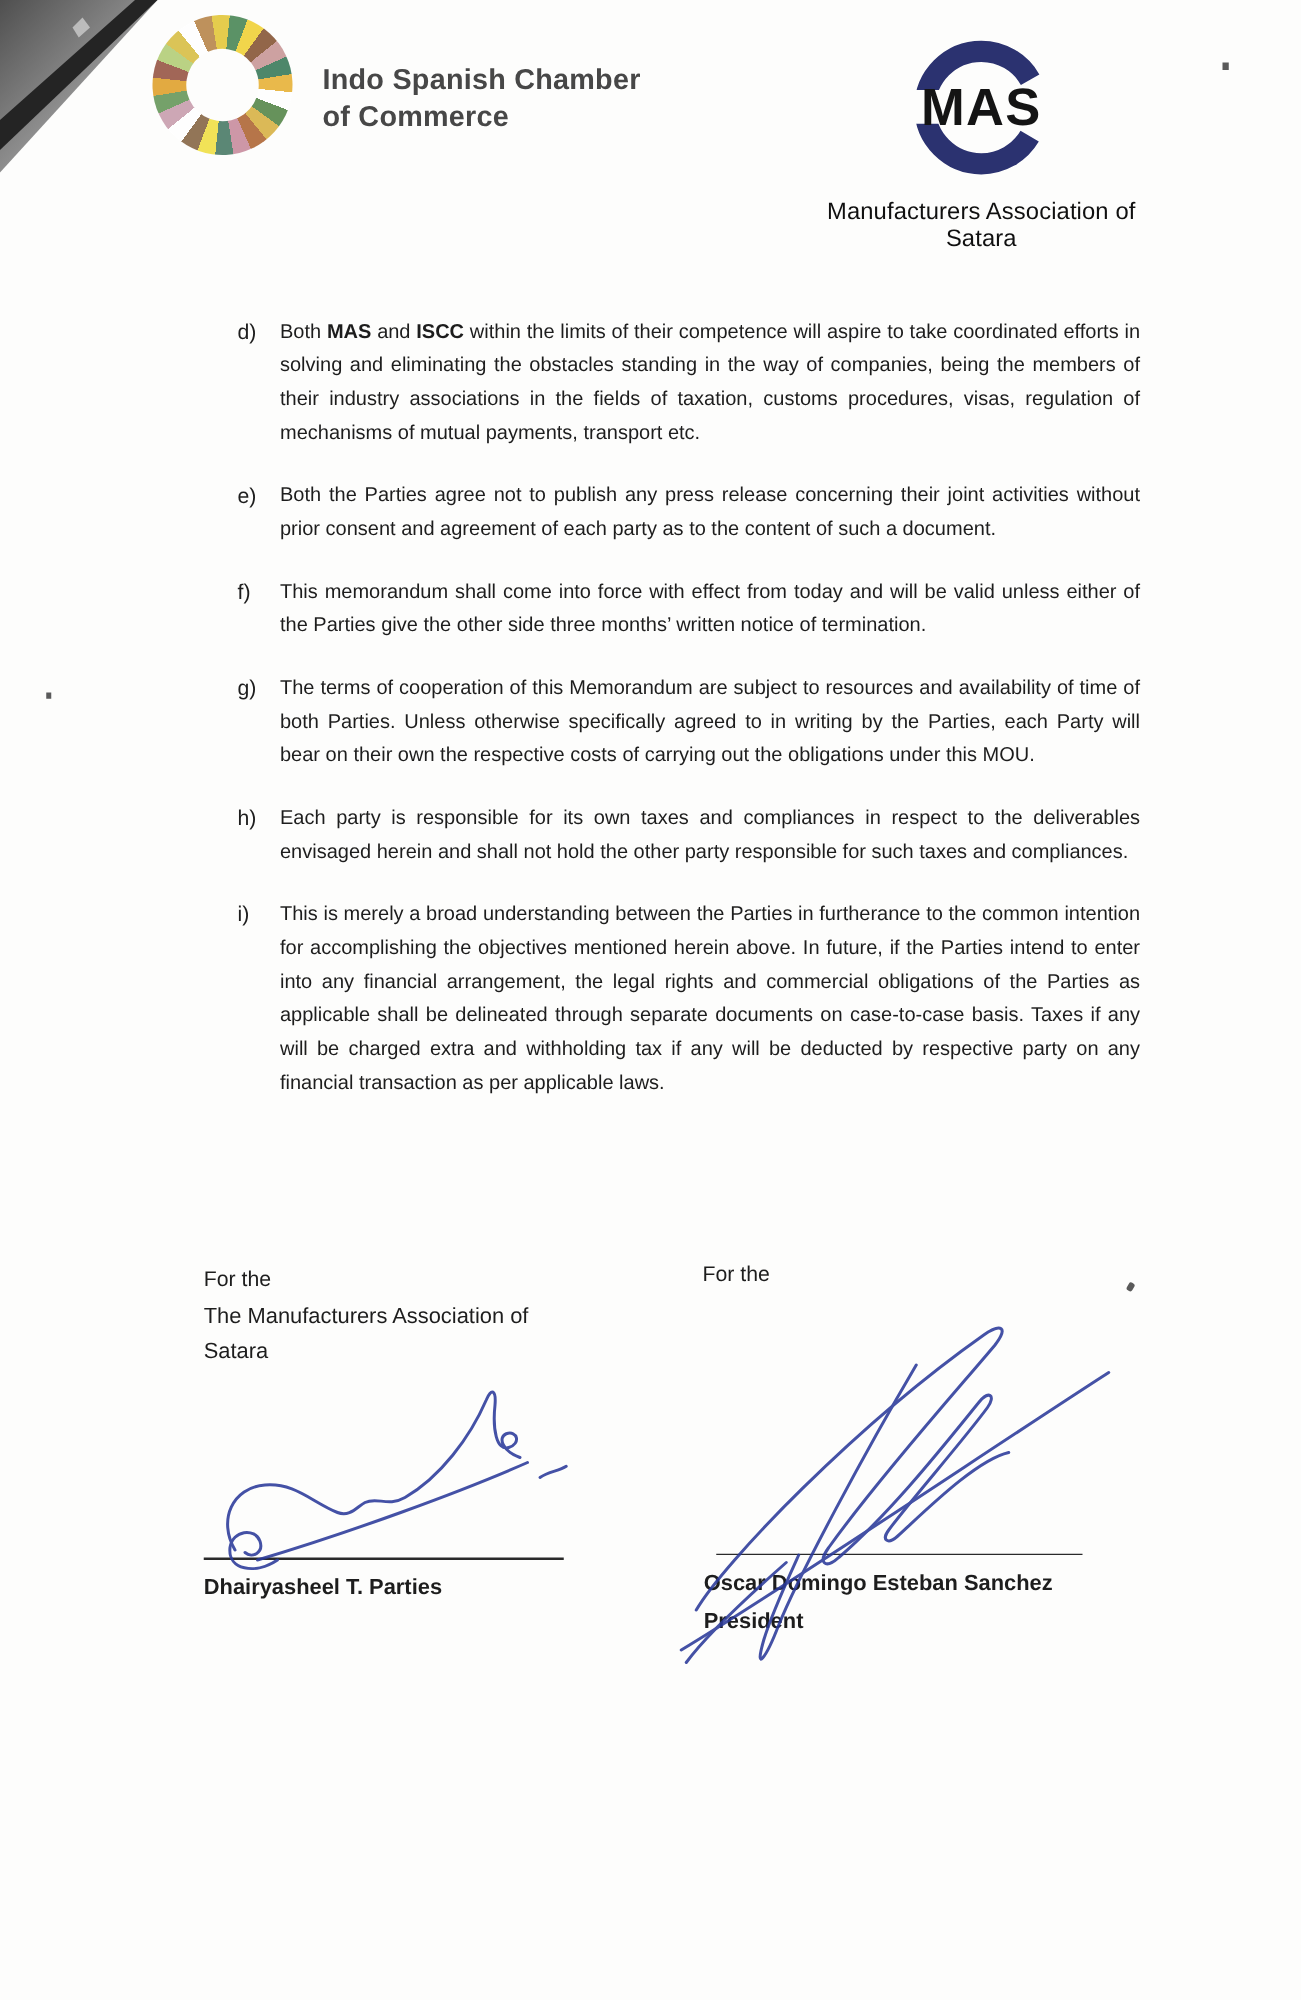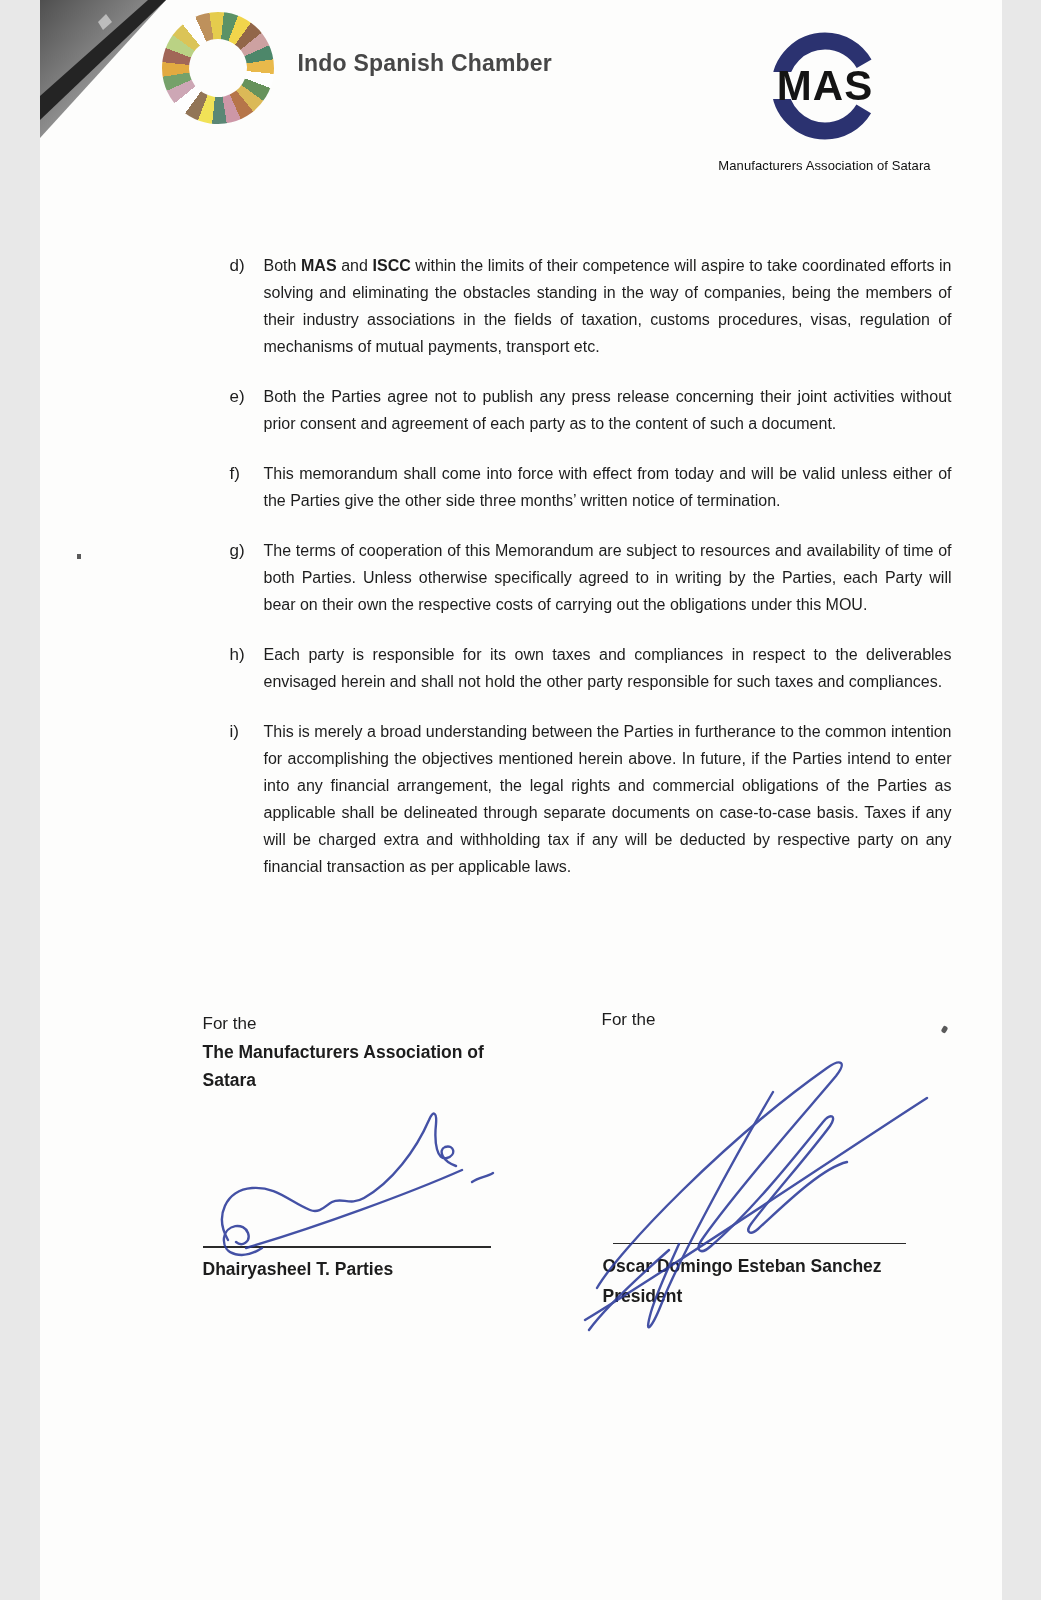--- a/index.html
+++ b/index.html
@@ -1,39 +1,39 @@
 <!DOCTYPE html>
 <html><head>
 <meta charset="utf-8">
 <style>
   html,body{margin:0;padding:0;}
   body{background:#e8e8e8;font-family:"Liberation Sans",sans-serif;}
   .page{
-    position:relative;width:962px;height:1600px;margin:0 auto;
+    position:relative;width:1041px;height:1600px;margin:0 auto;
     background:#fdfdfc;overflow:hidden;color:#1d1d1d;
   }
   
   .corner-artifact{position:absolute;left:0;top:0;width:140px;height:150px;}
   
   .iscc-logo{position:absolute;left:122px;top:12px;width:112px;height:112px;border-radius:50%;transform:rotate(-14deg);opacity:.92;}
   .iscc-logo .hole{position:absolute;left:27px;top:27px;width:58px;height:58px;border-radius:50%;background:#fdfdfc;}
   .iscc-wordmark{position:absolute;left:258px;top:48px;font-weight:bold;font-size:23px;line-height:30px;color:#474747;letter-spacing:.2px;}
   .mas-block{position:absolute;left:648px;top:26px;width:274px;text-align:center;}
-  .mas-caption{margin-top:4px;font-size:13px;color:#101010;letter-spacing:.1px;}
+  .mas-caption{margin-top:4px;font-size:19px;color:#101010;letter-spacing:.1px;}
   
   .clauses{position:absolute;left:190px;top:252px;width:722px;}
   .clause{display:flex;margin-bottom:23px;}
   .clause-label{flex:0 0 34px;font-size:17px;line-height:27px;}
   .clause-text{flex:1;font-size:16px;line-height:27px;text-align:justify;}
   .signing-line{position:absolute;left:163px;top:950px;font-size:17px;}
   
   .sig-block{position:absolute;width:310px;font-size:17px;line-height:28px;}
   .sig-left{left:163px;top:1010px;}
   .sig-right{left:562px;top:1006px;width:270px;}
-  .sig-org{font-weight:bold;font-size:17.5px;}
+  .sig-org{font-weight:normal;font-size:17.5px;}
   .rule{position:absolute;border-top:2px solid #2a2a2a;}
   .rule-left{left:163px;top:1246px;width:288px;}
   .rule-right{left:573px;top:1243px;width:293px;border-top-width:1.5px;}
   .sig-name-block{position:absolute;font-weight:bold;font-size:17.5px;line-height:30px;}
   .name-left{left:163px;top:1254px;}
   .name-right{left:563px;top:1251px;}
   .sig-ink{position:absolute;pointer-events:none;}
   .ink-left{left:160px;top:1090px;width:310px;height:170px;}
   .ink-right{left:535px;top:1030px;width:370px;height:320px;}
   .speck{position:absolute;background:#5a5a5a;}
@@ -57,20 +57,21 @@
     <polygon points="0,0 126,0 0,138" fill="url(#cornerGrad)"></polygon>
     <polygon points="0,96 108,0 126,0 0,120" fill="#242424"></polygon>
     <polygon points="58,22 66,14 72,22 63,30" fill="#d8d8d8" opacity="0.7"></polygon>
   </svg>
 
   <div class="iscc-logo" style="background: conic-gradient(from -10deg, rgb(185, 136, 79) 0deg, rgb(185, 136, 79) 15deg, rgb(227, 200, 63) 15deg, rgb(227, 200, 63) 30deg, rgb(78, 138, 90) 30deg, rgb(78, 138, 90) 45deg, rgb(240, 210, 60) 45deg, rgb(240, 210, 60) 60deg, rgb(138, 90, 58) 60deg, rgb(138, 90, 58) 75deg, rgb(201, 154, 154) 75deg, rgb(201, 154, 154) 90deg, rgb(63, 125, 94) 90deg, rgb(63, 125, 94) 105deg, rgb(232, 180, 60) 105deg, rgb(232, 180, 60) 120deg, rgb(255, 255, 255) 120deg, rgb(255, 255, 255) 135deg, rgb(90, 138, 78) 135deg, rgb(90, 138, 78) 150deg, rgb(217, 180, 74) 150deg, rgb(217, 180, 74) 165deg, rgb(176, 106, 58) 165deg, rgb(176, 106, 58) 180deg, rgb(201, 143, 160) 180deg, rgb(201, 143, 160) 195deg, rgb(78, 125, 106) 195deg, rgb(78, 125, 106) 210deg, rgb(240, 224, 74) 210deg, rgb(240, 224, 74) 225deg, rgb(138, 106, 74) 225deg, rgb(138, 106, 74) 240deg, rgb(255, 255, 255) 240deg, rgb(255, 255, 255) 255deg, rgb(202, 160, 176) 255deg, rgb(202, 160, 176) 270deg, rgb(106, 154, 94) 270deg, rgb(106, 154, 94) 285deg, rgb(224, 164, 50) 285deg, rgb(224, 164, 50) 300deg, rgb(154, 90, 74) 300deg, rgb(154, 90, 74) 315deg, rgb(181, 207, 122) 315deg, rgb(181, 207, 122) 330deg, rgb(217, 192, 74) 330deg, rgb(217, 192, 74) 345deg, rgb(255, 255, 255) 345deg, rgb(255, 255, 255) 360deg);">
     <div class="hole"></div>
   </div>
   <div class="iscc-wordmark">
     <div>Indo Spanish Chamber</div>
+    <div>of Commerce</div>
   </div>
 
   <div class="mas-block">
     <svg width="220" height="124" viewBox="0 0 220 124">
       <circle cx="110" cy="60" r="45" fill="none" stroke-width="17" stroke-dasharray="235 48" stroke-dashoffset="-24" stroke="#2b3270"></circle>
       <rect x="22" y="46" width="176" height="27" fill="#fdfdfc"></rect>
       <text x="110" y="74" text-anchor="middle" font-family="Liberation Sans, sans-serif" font-weight="bold" font-size="42" letter-spacing="1" fill="#141414">MAS</text>
     </svg>
     <div class="mas-caption">Manufacturers Association of Satara</div>
   </div>

